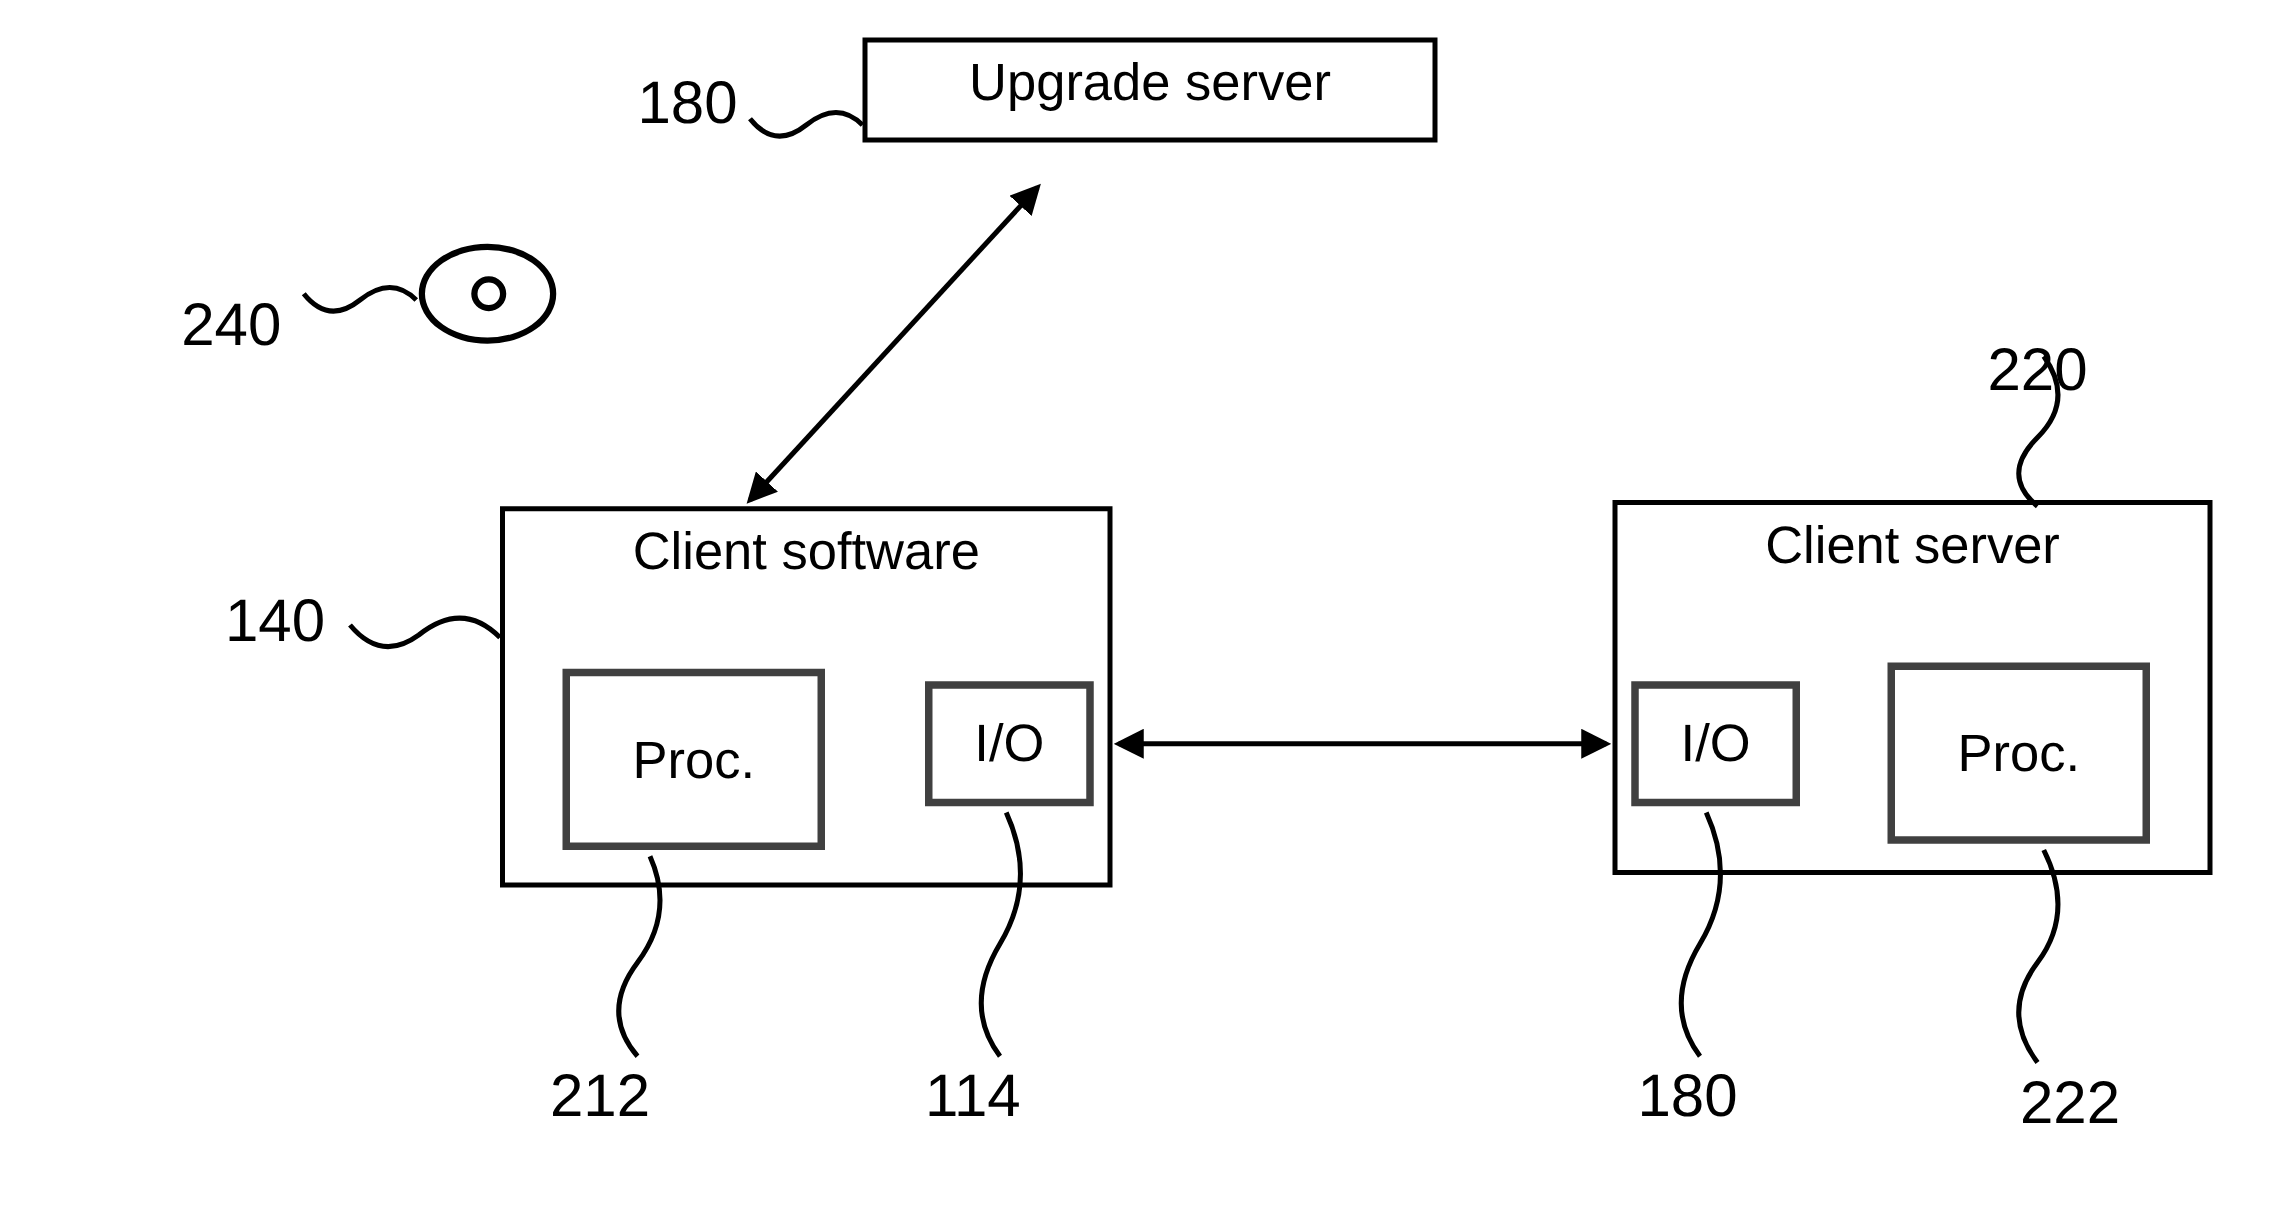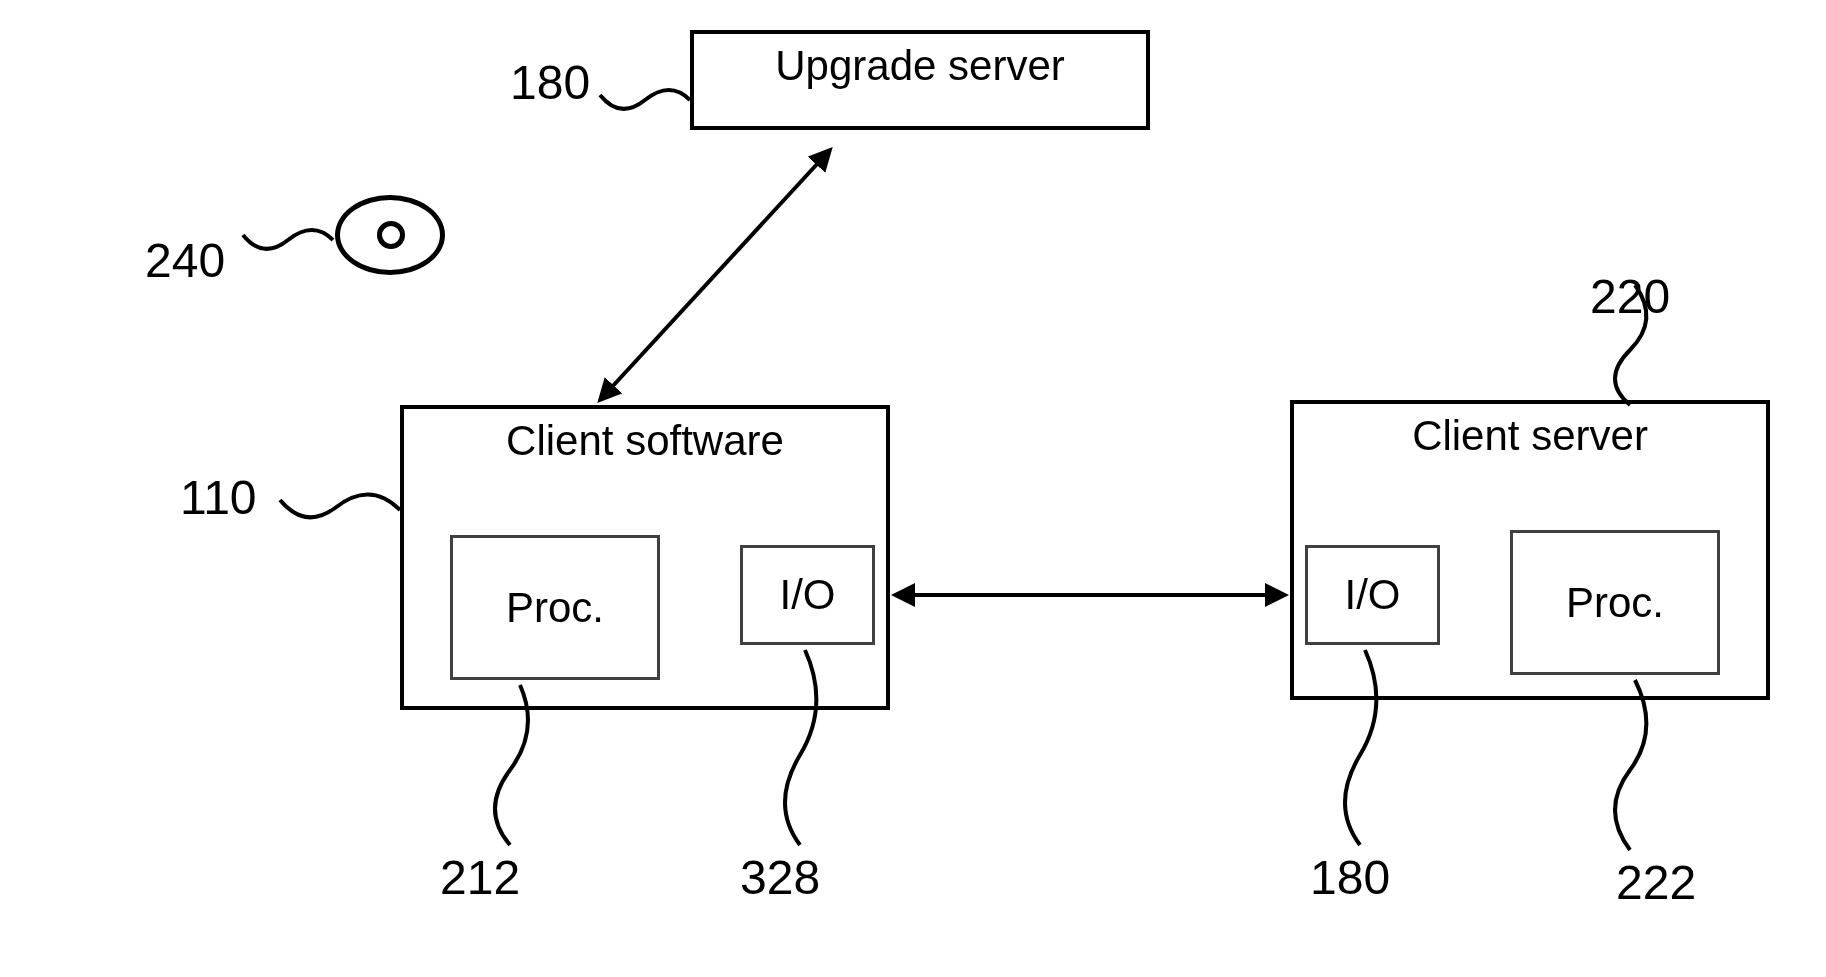--- a/index.html
+++ b/index.html
@@ -27,21 +27,21 @@
       flex-direction: column;
       align-items: center;
       padding-top: 8px;
     }
     .box-title {
       font-size: 42px;
       font-weight: normal;
     }
     .sub-box {
       position: absolute;
-      border: 3px solid #404040;
+      border: 6px solid #404040;
       background: white;
       display: flex;
       align-items: center;
       justify-content: center;
       font-size: 42px;
     }
     .label {
       position: absolute;
       font-size: 48px;
       font-weight: normal;
@@ -61,21 +61,21 @@
     svg.connector {
       position: absolute;
       pointer-events: none;
     }
   </style>
 </head>
 <body>
 
 <div class="diagram">
 
-  <div class="box" style="left: 690px; top: 30px; width: 460px; height: 100px;">
+  <div class="box" style="left: 690px; top: 30px; width: 460px; height: 84px;">
     <span class="box-title">Upgrade server</span>
   </div>
 
   <span class="label" style="left: 510px; top: 55px;">180</span>
 
   <svg class="connector" style="left: 595px; top: 75px; width: 100px; height: 50px;">
     <path d="M 5 20 Q 25 45, 50 25 Q 75 5, 95 25" stroke="black" stroke-width="4" fill="none"></path>
   </svg>
 
   <div class="disc-outer" style="left: 335px; top: 195px; width: 110px; height: 80px;"></div>
@@ -84,41 +84,41 @@
   <span class="label" style="left: 145px; top: 200px; margin-top: 33px;">240</span>
 
   <svg class="connector" style="left: 238px; top: 215px; width: 100px; height: 50px;">
     <path d="M 5 20 Q 25 45, 50 25 Q 75 5, 95 25" stroke="black" stroke-width="4" fill="none"></path>
   </svg>
 
   <div class="box" style="left: 400px; top: 405px; width: 490px; height: 305px;">
     <span class="box-title">Client software</span>
   </div>
 
-  <span class="label" style="left: 180px; top: 470px;">110</span>
+  <span class="label" style="left: 180px; top: 470px;">140</span>
 
   <svg class="connector" style="left: 275px; top: 480px; width: 130px; height: 60px;">
     <path d="M 5 20 Q 30 50, 60 28 Q 95 0, 125 30" stroke="black" stroke-width="4" fill="none"></path>
   </svg>
 
   <div class="sub-box" style="left: 450px; top: 535px; width: 210px; height: 145px;">
     <span>Proc.</span>
   </div>
 
   <div class="sub-box" style="left: 740px; top: 545px; width: 135px; height: 100px;">
     <span>I/O</span>
   </div>
 
   <span class="label" style="left: 440px; top: 850px;">212</span>
 
   <svg class="connector" style="left: 470px; top: 680px; width: 80px; height: 170px;">
     <path d="M 50 5 Q 70 50, 40 90 Q 10 130, 40 165" stroke="black" stroke-width="4" fill="none"></path>
   </svg>
 
-  <span class="label" style="left: 740px; top: 850px;">328</span>
+  <span class="label" style="left: 740px; top: 850px;">114</span>
 
   <svg class="connector" style="left: 760px; top: 645px; width: 80px; height: 205px;">
     <path d="M 45 5 Q 70 60, 40 110 Q 10 160, 40 200" stroke="black" stroke-width="4" fill="none"></path>
   </svg>
 
   <div class="box" style="left: 1290px; top: 400px; width: 480px; height: 300px;">
     <span class="box-title">Client server</span>
   </div>
 
   <span class="label" style="left: 1590px; top: 225px; margin-top: 44px;">220</span>

